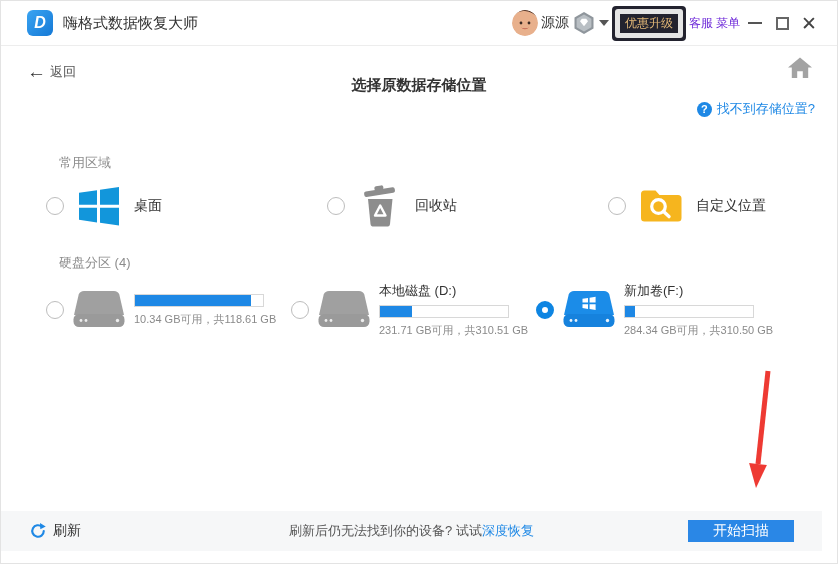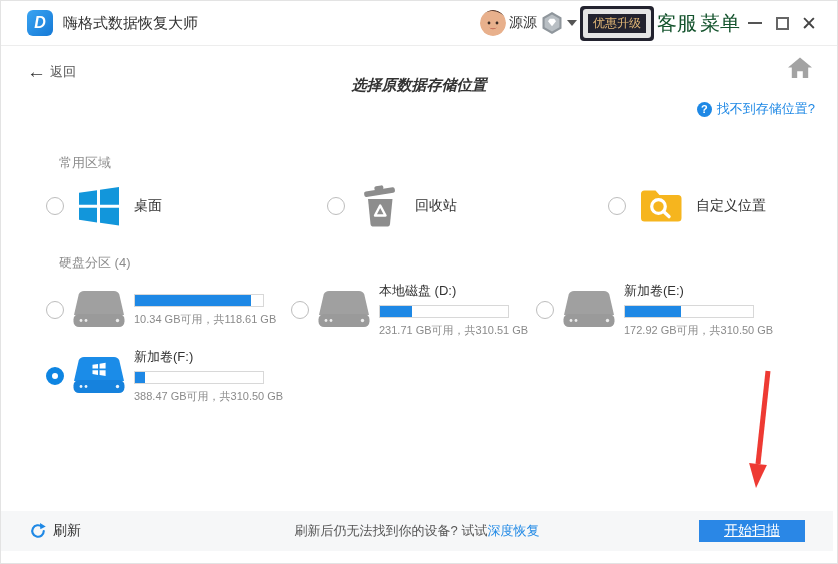--- a/index.html
+++ b/index.html
@@ -12,33 +12,33 @@
   .titlebar { height:45px; display:flex; align-items:center; padding:0 16px 0 26px; border-bottom:1px solid #ededed; background:#fff; }
   .app-icon { width:26px; height:26px; border-radius:6px; background:linear-gradient(135deg,#3aa4f2,#1579d6); color:#fff; font-weight:bold; font-style:italic; font-size:16px; display:flex; align-items:center; justify-content:center; }
   .app-title { margin-left:10px; font-size:15px; color:#333; }
   .tb-right { margin-left:auto; display:flex; align-items:center; gap:3px; }
   .avatar { width:26px; height:26px; border-radius:50%; overflow:hidden; flex:none; cursor:pointer; }
   .username { font-size:14px; color:#333; cursor:pointer; }
   .member-badge { width:24px; height:24px; cursor:pointer; }
   .caret-down { width:0; height:0; border-left:5px solid transparent; border-right:5px solid transparent; border-top:6px solid #555; cursor:pointer; }
   .upgrade-badge { background:#23232f; border-radius:4px; padding:3px; cursor:pointer; }
   .upgrade-badge span { display:block; border:5px solid #e5e5e5; border-radius:3px; padding:1px 5px; color:#e3b877; font-size:12px; }
-  .tb-link { font-size:20px; color:#14532d; cursor:pointer; }
+  .tb-link { font-size:12px; color:#6d28d9; cursor:pointer; }
   .win-btn { width:24px; height:24px; display:flex; align-items:center; justify-content:center; cursor:pointer; color:#555; }
   .min-glyph { display:block; width:14px; border-top:2px solid #555; }
   .max-glyph { display:block; width:13px; height:13px; border:2px solid #666; }
   .close-glyph { font-size:19px; line-height:1; color:#444; }
 
   
   .content { position:relative; height:467px; }
   .back-button { position:absolute; left:26px; top:16px; display:flex; align-items:center; gap:4px; cursor:pointer; }
   .back-arrow { font-size:19px; color:#333; line-height:1; }
   .back-label { font-size:13px; color:#555; }
   .home-button { position:absolute; right:24px; top:10px; cursor:pointer; }
-  .page-title { position:absolute; top:30px; left:0; right:0; text-align:center; font-size:15px; font-weight:bold; color:#333;font-style:italic; }
+  .page-title { position:absolute; top:30px; left:0; right:0; text-align:center; font-size:15px; font-weight:bold; color:#333; }
   .help-link { position:absolute; right:22px; top:54px; display:flex; align-items:center; gap:5px; cursor:pointer; }
   .q-icon { width:15px; height:15px; border-radius:50%; background:#1e88e5; color:#fff; font-size:11px; font-weight:bold; display:flex; align-items:center; justify-content:center; }
   .help-text { font-size:13px; color:#1e88e5; }
 
   .section-label { position:absolute; left:58px; font-size:13px; color:#8c8c8c; }
   .lbl-common { top:108px; }
   .lbl-part { top:208px; }
 
   .common-row { position:absolute; left:45px; top:132px; display:grid; grid-template-columns:245px 245px 245px;gap:36px; }
   .common-item { display:flex; align-items:center; cursor:pointer; height:56px; }
@@ -54,26 +54,26 @@
   .drive-icon { width:54px; height:42px; flex:none; margin-right:8px; }
   .drive-body { display:flex; flex-direction:column; }
   .drive-name { font-size:13px; color:#333; margin-bottom:5px; }
   .bar { width:130px; height:13px; border:1px solid #d8d8d8; background:#fff; }
   .bar-fill { height:100%; background:#1e88e5; }
   .drive-info { font-size:11px; color:#8a8a8a; margin-top:5px; white-space:nowrap; }
 
   .pointer-arrow { position:absolute; left:738px; top:323px; pointer-events:none; z-index:20; }
 
   
-  .footer { position:absolute; left:0; right:4px; bottom:12px; height:40px; background:#f6f7f8; display:flex; align-items:center; padding:0 28px; }
+  .footer { position:absolute; left:0; right:15px; bottom:12px; height:40px; background:#f6f7f8; display:flex; align-items:center; padding:0 28px; }
   .refresh-button { display:flex; align-items:center; gap:6px; cursor:pointer; }
   .refresh-label { font-size:14px; color:#333; }
   .footer-hint { position:absolute; left:50%; transform:translateX(-50%); font-size:13px; color:#555; white-space:nowrap; }
   .deep-link { color:#1e88e5; cursor:pointer;text-align:right; }
-  .scan-button { margin-left:auto; background:#2a87e6; color:#fff; border:none; font-size:14px; padding:2px 25px; border-radius:0; cursor:pointer; font-family:inherit;text-decoration:underline; }
+  .scan-button { margin-left:auto; background:#2a87e6; color:#fff; border:none; font-size:14px; padding:2px 25px; border-radius:0; cursor:pointer; font-family:inherit; }
 </style>
 </head>
 <body>
 
 <div class="window">
 
   <div class="titlebar">
     <div class="app-icon">D</div>
     <div class="app-title">嗨格式数据恢复大师</div>
     <div class="tb-right">
@@ -214,57 +214,40 @@
         </svg>
         <div class="drive-body">
           <div class="drive-name">本地磁盘 (D:)</div>
           <div class="bar">
               <div class="bar-fill" style="width: 25%;"></div>
             </div>
           <div class="drive-info">231.71 GB可用，共310.51 GB</div>
         </div>
       </div>
 
-      <div class="drive-cell">
-        <span class="radio"></span>
-        <svg class="drive-icon" viewBox="0 0 54 42">
-          <path d="M12 2 L42 2 Q46 2 47.3 5.6 L52 26 L2 26 L6.7 5.6 Q8 2 12 2 Z" fill="#a0a0a0"></path>
-          <rect x="1.5" y="25" width="51" height="13" rx="5.5" fill="#9a9a9a"></rect>
-          <circle cx="9" cy="31.5" r="1.4" fill="#ededed"></circle>
-          <circle cx="14" cy="31.5" r="1.4" fill="#ededed"></circle>
-          <circle cx="45.5" cy="31.5" r="1.7" fill="#ededed"></circle>
-        </svg>
-        <div class="drive-body">
-          <div class="drive-name">新加卷(E:)</div>
-          <div class="bar">
-              <div class="bar-fill" style="width: 44%;"></div>
-            </div>
-          <div class="drive-info">172.92 GB可用，共310.50 GB</div>
-        </div>
-      </div>
 
       <div class="drive-cell">
         <span class="radio checked"></span>
         <svg class="drive-icon" viewBox="0 0 54 42">
           <path d="M12 2 L42 2 Q46 2 47.3 5.6 L52 26 L2 26 L6.7 5.6 Q8 2 12 2 Z" fill="#1b8ce8"></path>
           <rect x="1.5" y="25" width="51" height="13" rx="5.5" fill="#1682dd"></rect>
           <circle cx="9" cy="31.5" r="1.4" fill="#eaf4fd"></circle>
           <circle cx="14" cy="31.5" r="1.4" fill="#eaf4fd"></circle>
           <circle cx="45.5" cy="31.5" r="1.7" fill="#eaf4fd"></circle>
           <polygon points="20.5,9.7 26,8.9 26,13.6 20.5,13.6" fill="#ffffff"></polygon>
           <polygon points="27.6,8.7 33.6,7.8 33.6,13.6 27.6,13.6" fill="#ffffff"></polygon>
           <polygon points="20.5,15.2 26,15.2 26,19.9 20.5,19.1" fill="#ffffff"></polygon>
           <polygon points="27.6,15.2 33.6,15.2 33.6,20.9 27.6,20" fill="#ffffff"></polygon>
         </svg>
         <div class="drive-body">
           <div class="drive-name">新加卷(F:)</div>
           <div class="bar">
               <div class="bar-fill" style="width: 8%;"></div>
             </div>
-          <div class="drive-info">388.47 GB可用，共310.50 GB</div>
+          <div class="drive-info">284.34 GB可用，共310.50 GB</div>
         </div>
       </div>
 
     </div>
 
     <svg class="pointer-arrow" width="42" height="125" viewBox="0 0 42 125">
       <line x1="29" y1="2" x2="19" y2="95" stroke="#ee3a33" stroke-width="5"></line>
       <polygon points="17,119 27.9,96 10.1,94" fill="#ee3a33"></polygon>
     </svg>
 

